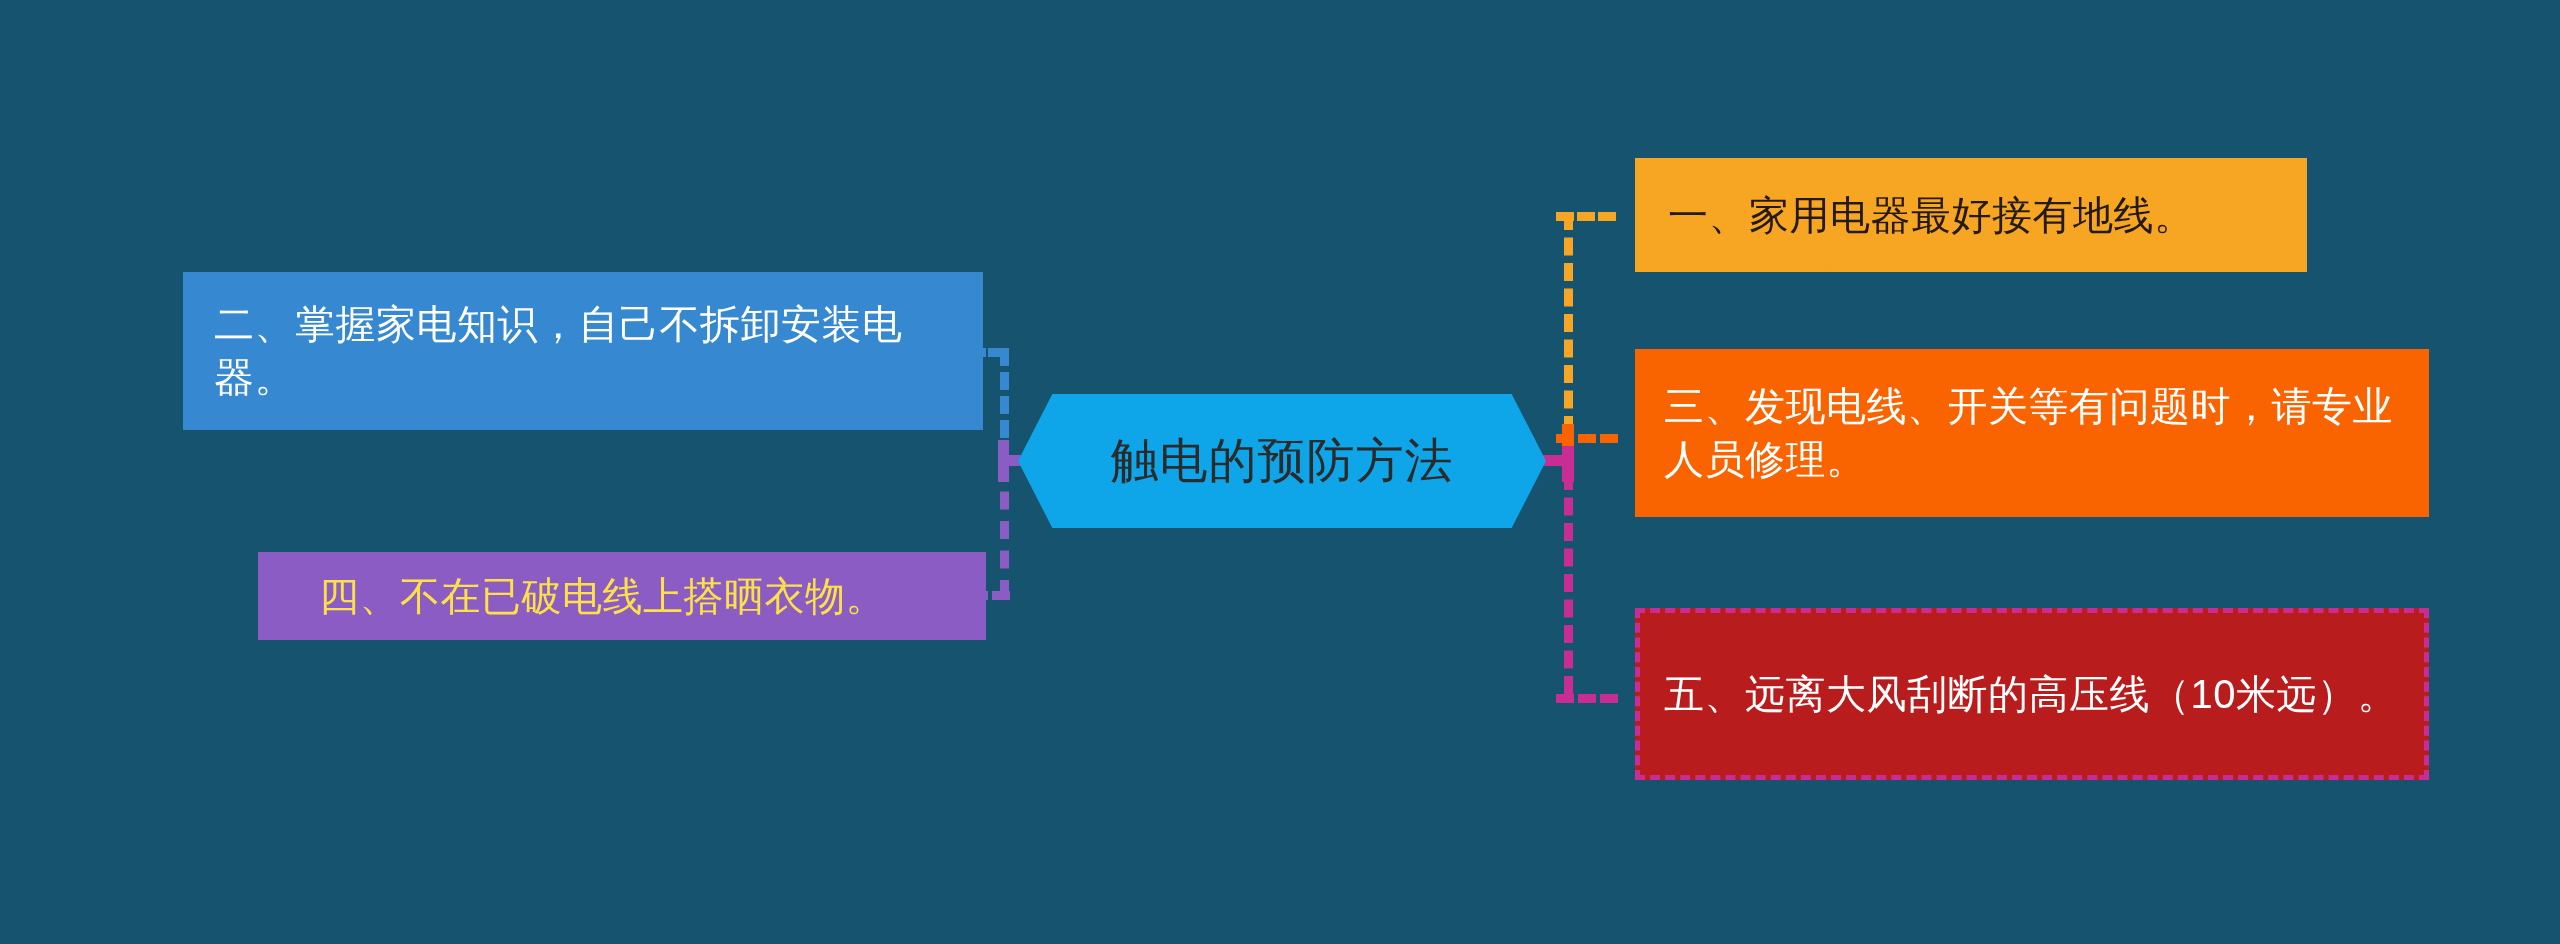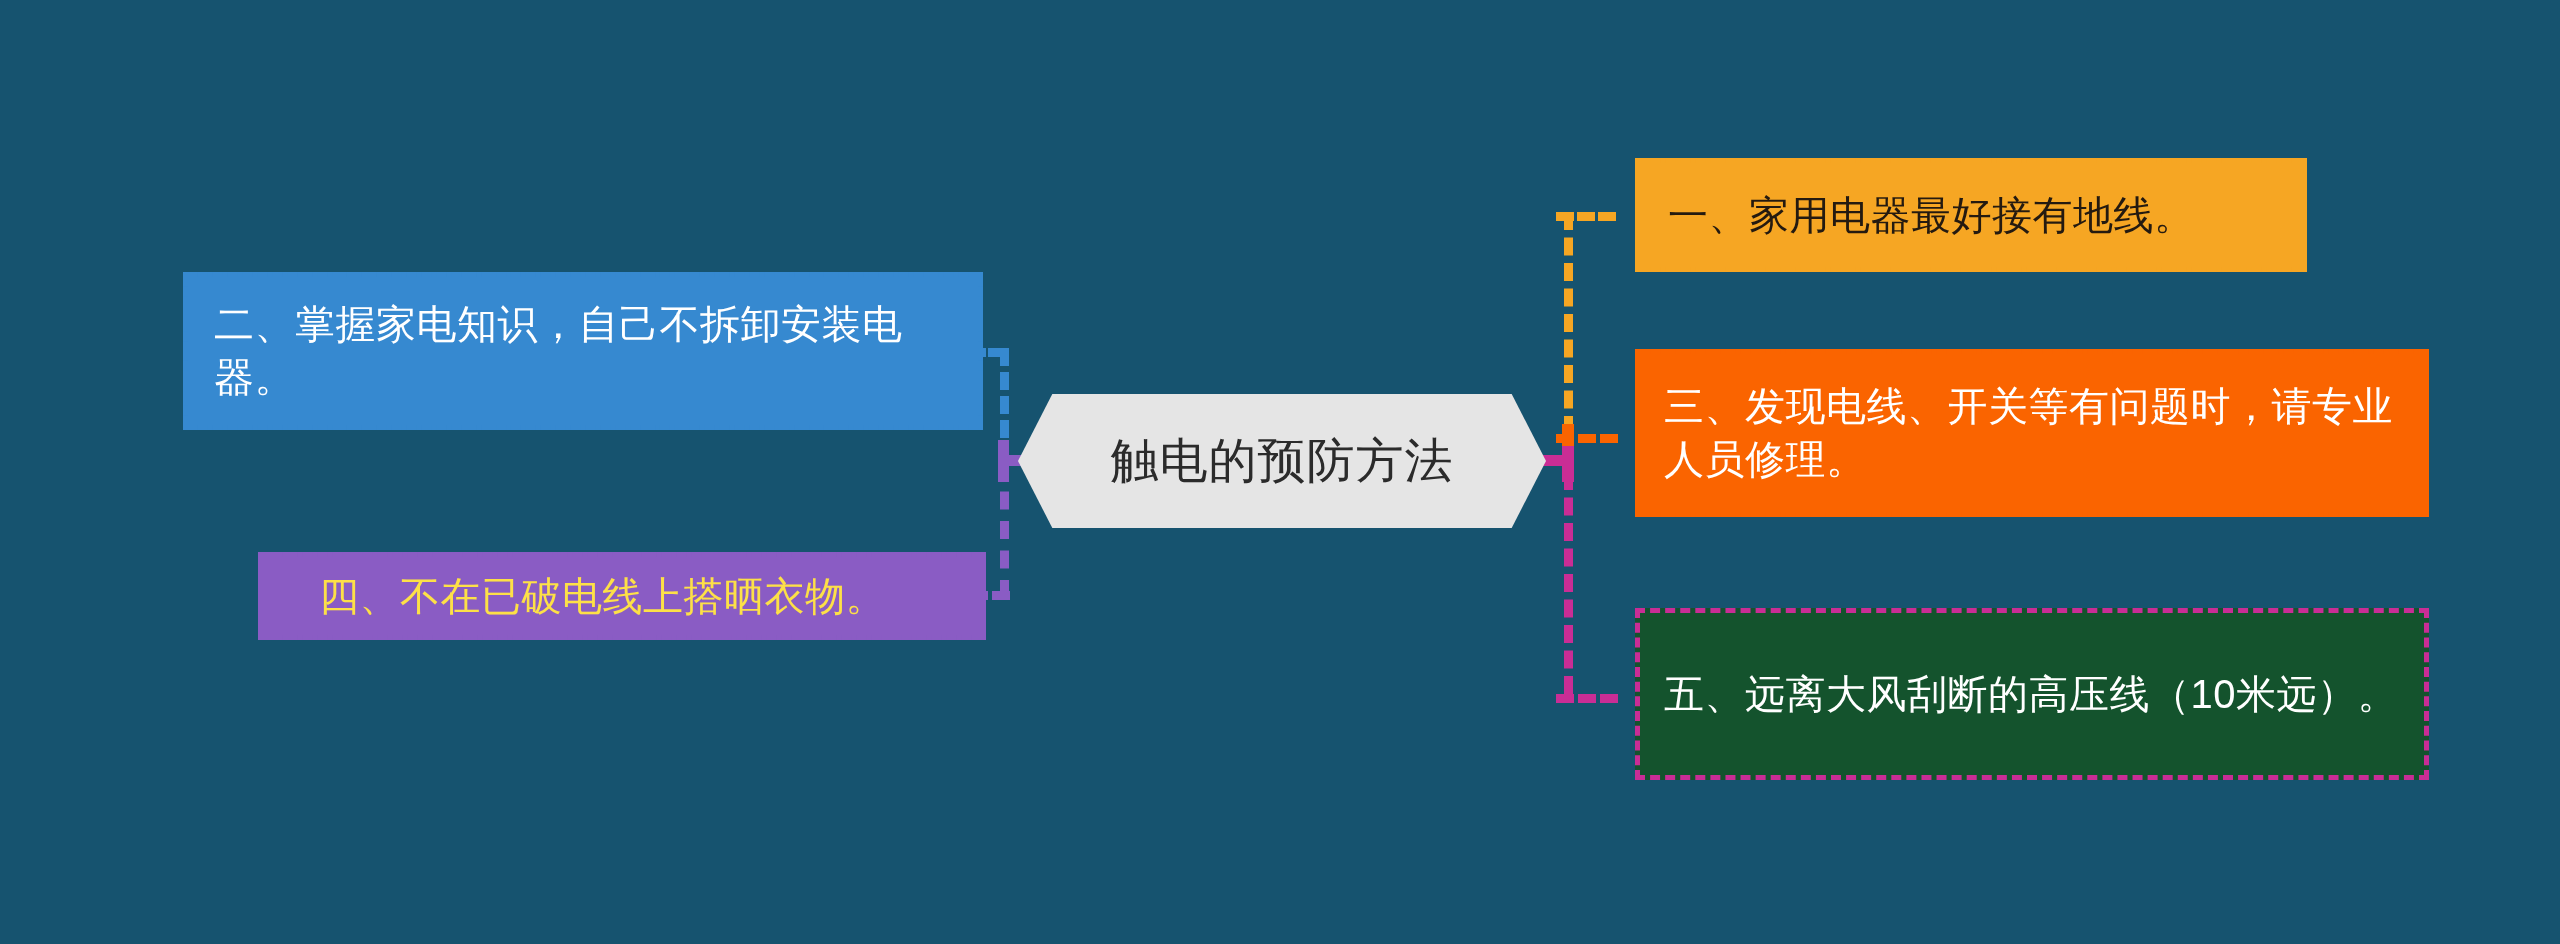--- a/index.html
+++ b/index.html
@@ -99,35 +99,35 @@
     color: #FFFFFF;
     font-size: 40px;
     padding: 0 20px 0 24px;
   }
   
   #topic-magenta {
     left: 1610px;
     top: 608px;
     width: 794px;
     height: 172px;
-    background: #14532d;
+    background: #b91c1c;
     border-color: #C92D95;
     color: #FFFFFF;
     font-size: 40px;
     padding: 0 20px 0 24px;
   }
 
   
   #central-node {
     position: absolute;
     left: 1018px;
     top: 394px;
     width: 528px;
     height: 134px;
-    background: #e5e5e5;
+    background: #0ea5e9;
     color: #2B2B2B;
     font-size: 48px;
     display: flex;
     align-items: center;
     justify-content: center;
     -webkit-clip-path: polygon(6.5% 0%, 93.5% 0%, 100% 50%, 93.5% 100%, 6.5% 100%, 0% 50%);
     clip-path: polygon(6.5% 0%, 93.5% 0%, 100% 50%, 93.5% 100%, 6.5% 100%, 0% 50%);
     letter-spacing: 1px;
   }
 </style>

